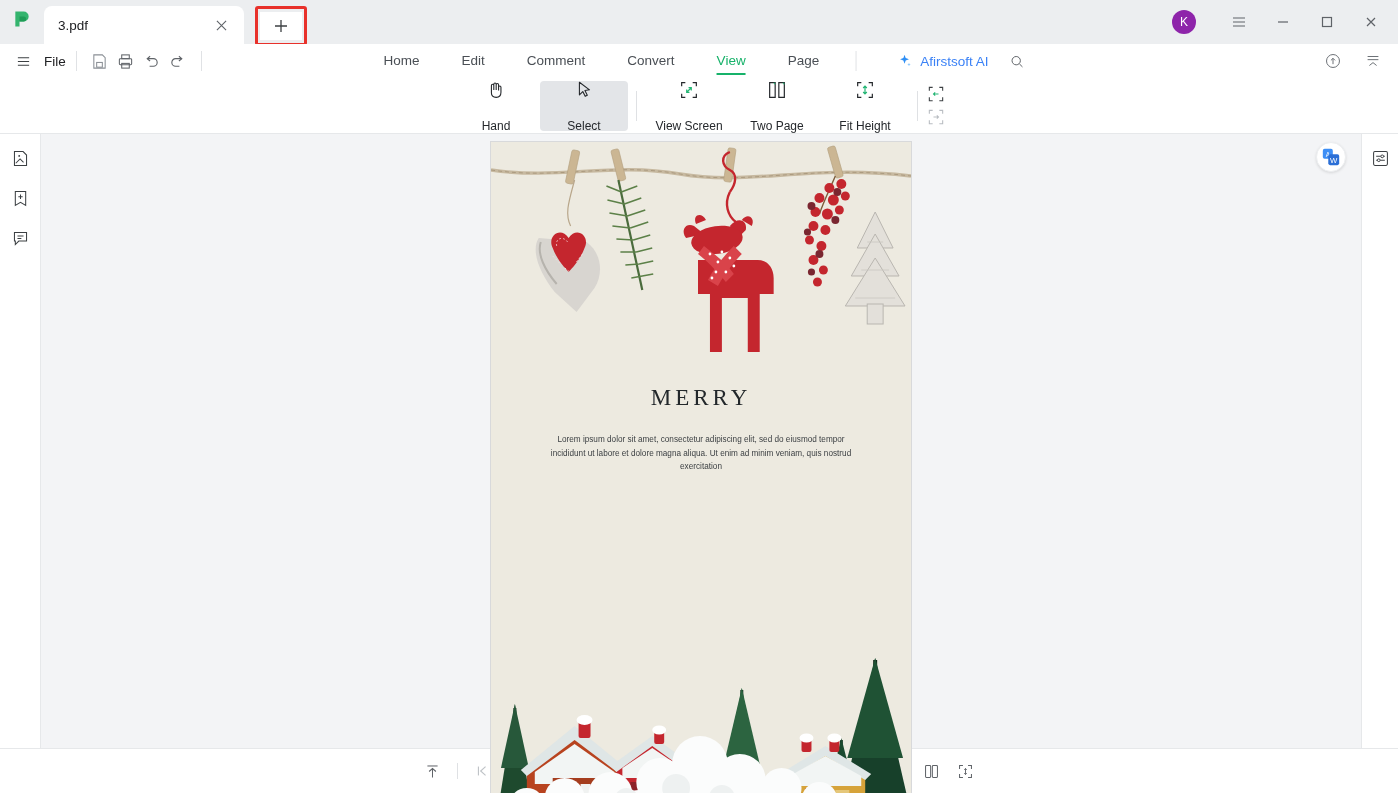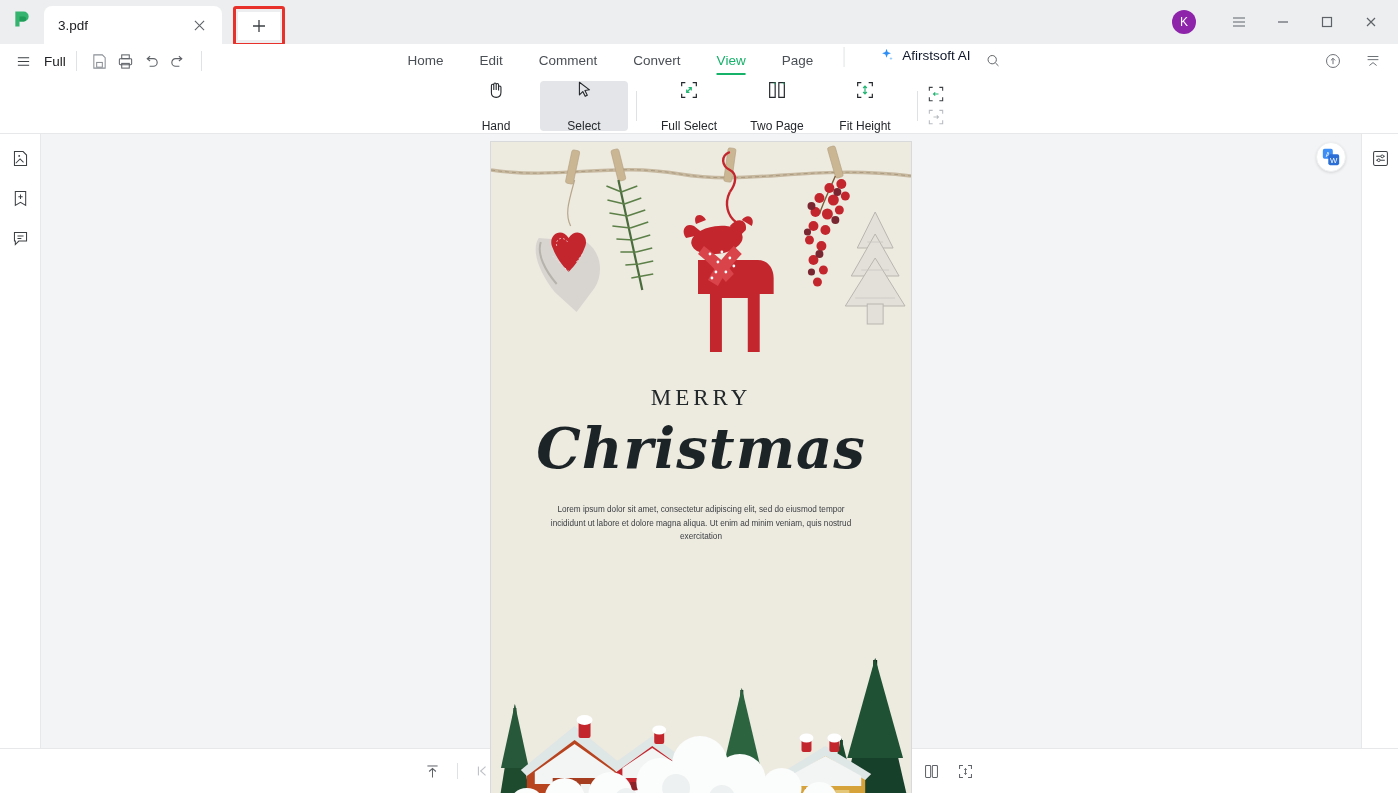--- a/index.html
+++ b/index.html
@@ -16,21 +16,21 @@
     height: 44px; background: #eceef0;
     display: flex; align-items: flex-end;
     position: relative;
   }
   .app-logo {
     width: 44px; height: 44px;
     display: flex; align-items: center; justify-content: center;
     padding-bottom: 6px;
   }
   .tab {
-    width: 178px; height: 38px;
+    width: 200px; height: 38px;
     background: #ffffff;
     border-radius: 8px 8px 0 0;
     display: flex; align-items: center;
     padding: 0 14px;
     position: relative;
   }
   .tab-title { font-size: 13.5px; color: #202124; flex: 1; }
   .tab-close {
     width: 18px; height: 18px;
     display: flex; align-items: center; justify-content: center;
@@ -77,33 +77,33 @@
   .file-group { display: flex; align-items: center; gap: 8px; padding-left: 10px; }
   .file-label { font-size: 13.5px; color: #202124; }
   .vsep { width: 1px; height: 20px; background: #e0e2e5; margin: 0 10px; }
   .tool-icon {
     width: 26px; height: 26px;
     display: flex; align-items: center; justify-content: center;
     color: #5f6368;
   }
   .menu-tabs {
     position: absolute; left: 50%; transform: translateX(-50%);
-    display: flex; align-items: flex-start; gap: 4px;
+    display: flex; align-items: center; gap: 10px;
   }
   .menu-tab {
     font-size: 13.5px; color: #4a4f55;
     padding: 6px 16px 7px; position: relative;
   }
   .menu-tab.active { color: #17b26a; }
   .menu-tab.active::after {
     content: ""; position: absolute; left: 16px; right: 16px; bottom: 0;
     height: 2px; background: #17b26a;
   }
   .ai-group { display: flex; align-items: center; gap: 8px; margin-left: 20px; }
-  .ai-label { font-size: 13.5px; color: #0f172a; }
+  .ai-label { font-size: 13.5px; color: #3b82f6; }
   .menubar-right {
     margin-left: auto; display: flex; align-items: center;
     gap: 14px; padding-right: 12px;
   }
 
   
   .ribbon {
     height: 56px; background: #ffffff;
     border-bottom: 1px solid #e6e8ea;
     display: flex; align-items: center; justify-content: center;
@@ -263,21 +263,21 @@
   </div>
 </div>
 
 <div class="menubar">
   <div class="file-group">
     <span class="tool-icon">
       <svg width="15" height="15" viewBox="0 0 16 16">
           <path d="M2 4h12M2 8h12M2 12h12" stroke="#3c4043" stroke-width="1.2"></path>
         </svg>
     </span>
-    <span class="file-label">Full</span>
+    <span class="file-label">File</span>
   </div>
   <div class="vsep"></div>
 
   <span class="tool-icon">
     <svg width="17" height="17" viewBox="0 0 18 18">
       <path d="M3 2h9l3 3v11H3z" fill="none" stroke="#8a8f95" stroke-width="1.1"></path>
       <rect x="6" y="10" width="6" height="5" fill="none" stroke="#8a8f95" stroke-width="1.1"></rect>
     </svg>
   </span>
   <span class="tool-icon">
@@ -361,21 +361,21 @@
 
   <div class="rib-sep"></div>
 
   <div class="rib-item">
     <span class="rib-icon">
       <svg width="22" height="22" viewBox="0 0 24 24">
         <path d="M4 8V4h4M20 8V4h-4M4 16v4h4M20 16v4h-4" fill="none" stroke="#25282c" stroke-width="1.3"></path>
         <path d="M14.5 9.5l-5 5M9.5 11.5v3h3M14.5 12.5v-3h-3" fill="none" stroke="#22b573" stroke-width="1.3"></path>
       </svg>
     </span>
-    <span class="rib-label">Full Select</span>
+    <span class="rib-label">View Screen</span>
   </div>
 
   <div class="rib-item">
     <span class="rib-icon">
       <svg width="22" height="22" viewBox="0 0 24 24">
         <path d="M4 4h6v16H4z" fill="none" stroke="#25282c" stroke-width="1.3"></path>
         <path d="M14 4h6v16h-6z" fill="none" stroke="#25282c" stroke-width="1.3"></path>
         <path d="M8 4h2v2.5z" fill="#22b573"></path>
         <path d="M18 4h2v2.5z" fill="#22b573"></path>
       </svg>
@@ -528,21 +528,20 @@
           <path d="M386 116 L416 164 L356 164 Z"></path>
           <rect x="378" y="162" width="16" height="20"></rect>
         </g>
         <g stroke="#c9c6c0" stroke-width=".8">
           <path d="M378 100h16M372 128h28M366 156h40"></path>
         </g>
       </svg>
 
       <div class="page-text">
         <div class="merry">MERRY</div>
-        <div class="xmas">Christmas</div>
         <div class="lorem">Lorem ipsum dolor sit amet, consectetur adipiscing elit, sed do eiusmod tempor incididunt ut labore et dolore magna aliqua. Ut enim ad minim veniam, quis nostrud exercitation</div>
       </div>
 
       <svg class="art-bottom" viewBox="0 0 422 180" preserveAspectRatio="none">
         <rect width="422" height="180" fill="#edeae0"></rect>
 
         <g>
           <path d="M24 168 L24 60" stroke="#14301f" stroke-width="3"></path>
           <path d="M24 56 L6 168 L42 168 Z" fill="#1e4a2e"></path>
           <path d="M24 56 L10 120 L38 120 Z" fill="#27583a"></path>

